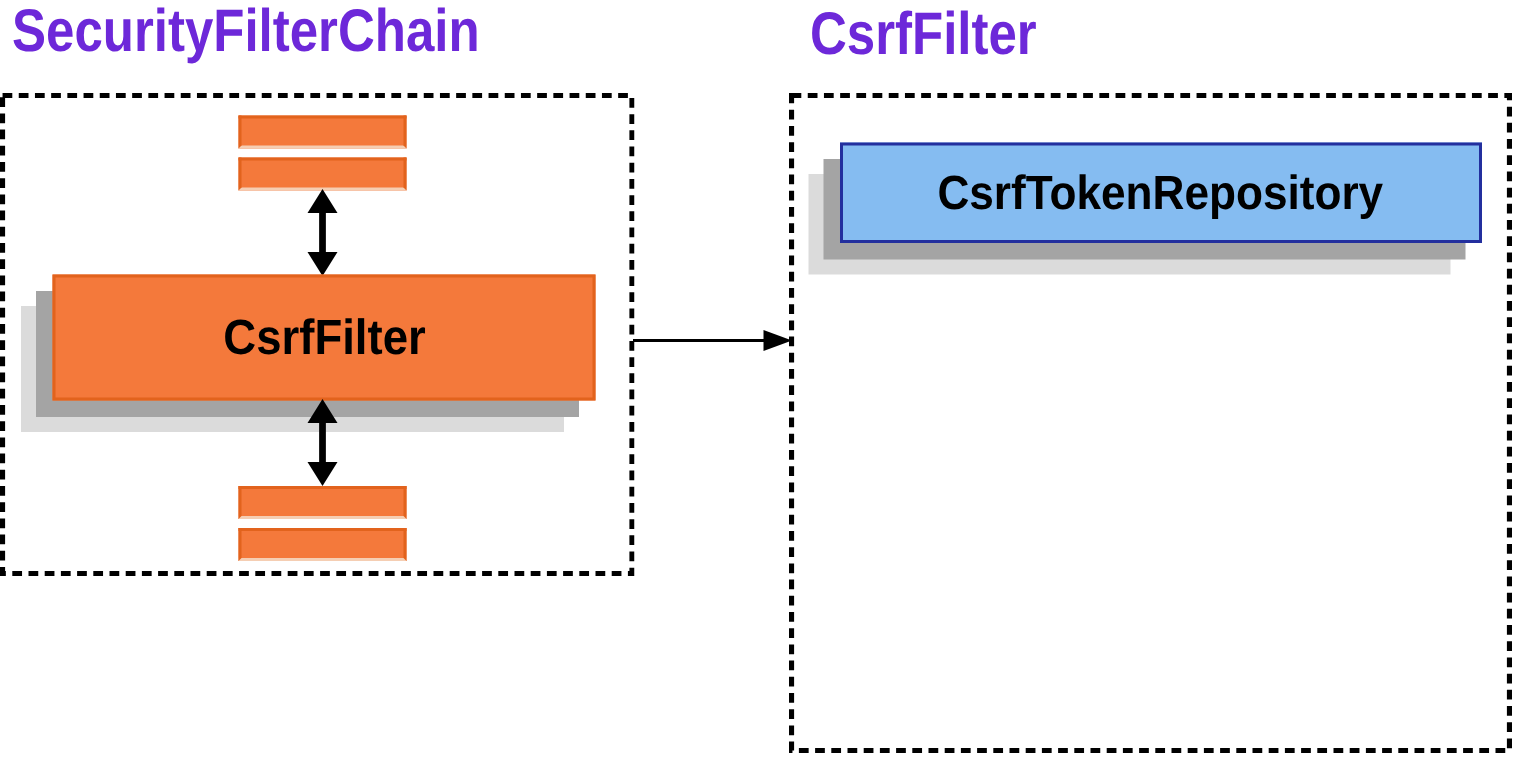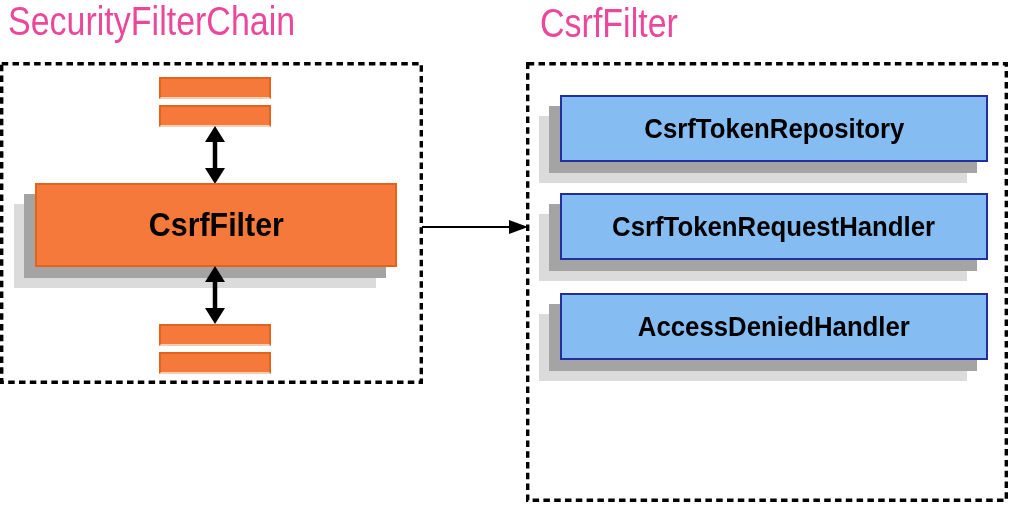--- a/index.html
+++ b/index.html
@@ -10,24 +10,24 @@
     background: #ffffff;
     overflow: hidden;
     font-family: "Liberation Sans", sans-serif;
     color: #000000;
   }
 
   
   .section-title {
     position: absolute;
     font-size: 40px;
-    font-weight: normal;
+    font-weight: bold;
     line-height: 1;
     white-space: nowrap;
-    color: #ec4899;
+    color: #6d28d9;
   }
   .squeeze-title {
     display: inline-block;
     transform: scaleX(0.85);
     transform-origin: 0 50%;
   }
   .squeeze-label {
     display: inline-block;
     transform: scaleX(0.92);
     transform-origin: 50% 50%;
@@ -70,21 +70,21 @@
     position: absolute;
     left: 34px;
     width: 424px;
     height: 63px;
     background: #85BCF1;
     border: 2px solid #232F9E;
     box-shadow: -11px 11px 0 #A4A4A4, -21px 21px 0 #DBDBDB;
     display: flex;
     align-items: center;
     justify-content: center;
-    font-size: 28px;
+    font-size: 32px;
     font-weight: bold;
   }
 
   .arrow-svg { position: absolute; }
 </style>
 </head>
 <body>
 
 <div class="canvas">
 
@@ -131,23 +131,17 @@
 
   <div class="dashed-container" style="left:526px; top:62px; width:482px; height:440px;">
     <svg class="border-svg" width="482" height="440" viewBox="0 0 482 440">
       <rect x="1.7" y="1.7" width="478.6" height="436.6" fill="none" stroke="#000000" stroke-width="3.4" stroke-dasharray="6.5 4.3"></rect>
     </svg>
 
     <div class="component-box" style="top:33px;">
       <span class="squeeze-label">CsrfTokenRepository</span>
     </div>
 
-    <div class="component-box" style="top:131px;">
-      <span class="squeeze-label">CsrfTokenRequestHandler</span>
-    </div>
 
-    <div class="component-box" style="top:231px;">
-      <span class="squeeze-label">AccessDeniedHandler</span>
-    </div>
 
   </div>
 
 </div>
 
 </body></html>

